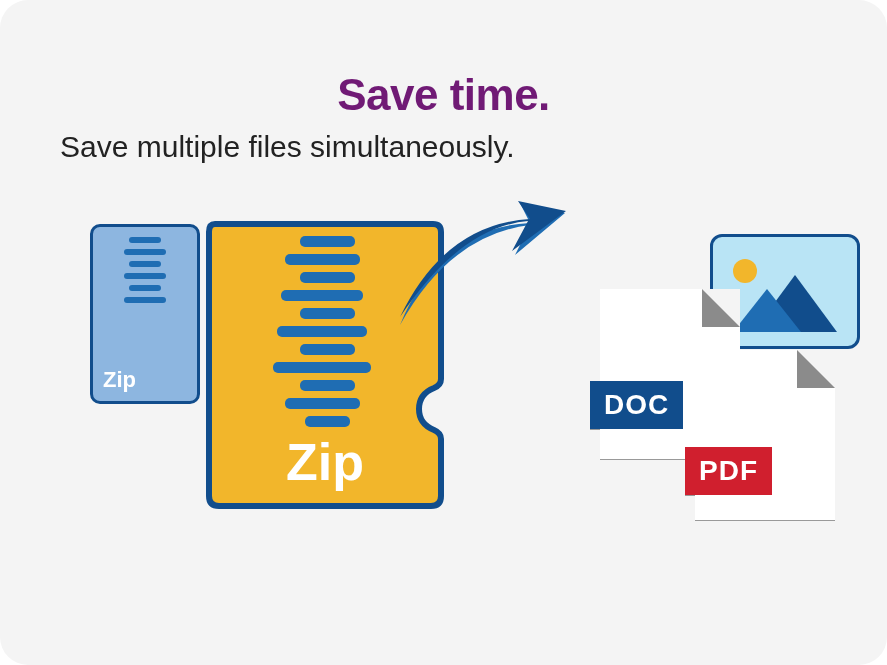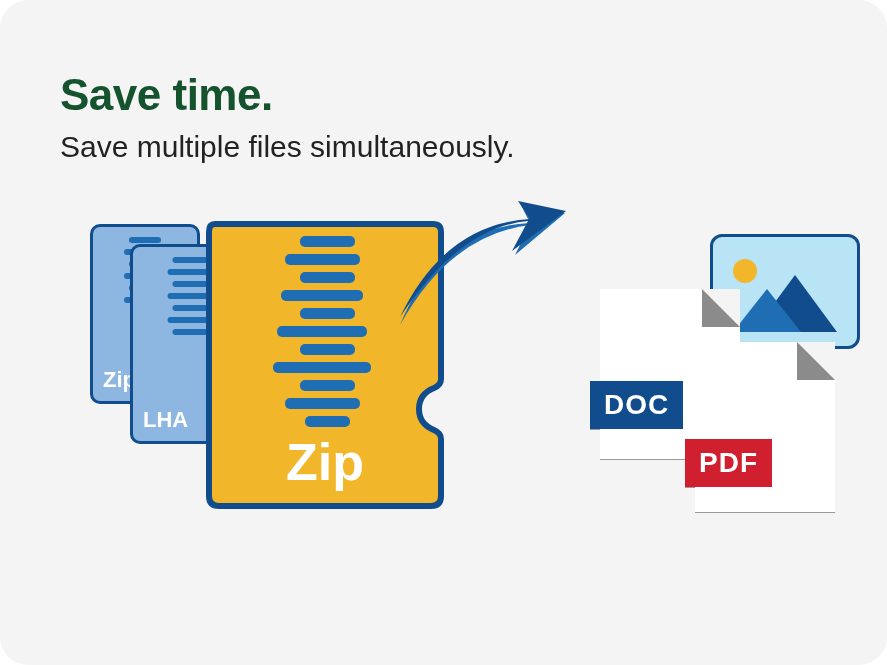--- a/index.html
+++ b/index.html
@@ -14,23 +14,24 @@
     width: 887px;
     height: 665px;
     background: #f4f4f4;
     border-radius: 28px;
     padding: 70px 60px 40px 60px;
     position: relative;
   }
   .title {
     font-size: 44px;
     font-weight: 700;
-    color: #14532d;
+    color: #701a75;
     letter-spacing: -0.5px;
     margin-bottom: 10px;
+    text-align: center;
   }
   .subtitle {
     font-size: 30px;
     font-weight: 400;
     color: #222;
     margin-bottom: 60px;
   }
   .illustration {
     position: relative;
     width: 100%;
@@ -119,21 +120,21 @@
     overflow: hidden;
   }
   .docfile, .pdffile {
     position: absolute;
     width: 140px;
     height: 170px;
     background: #fff;
     filter: drop-shadow(0 1px 0 #999);
   }
   .docfile { left: 0; top: 55px; }
-  .pdffile { left: 95px; top: 108px; }
+  .pdffile { left: 95px; top: 116px; }
   .fold {
     position: absolute;
     right: 0; top: 0;
     width: 0; height: 0;
     border-left: 38px solid #8b8b8b;
     border-top: 38px solid #f4f4f4;
   }
   .foldmask {
     position:absolute; right:0; top:0;
     width:38px; height:38px;
@@ -166,32 +167,20 @@
         <span style="width:60%"></span>
           <span style="width:80%"></span>
           <span style="width:60%"></span>
         <span style="width:80%"></span>
           <span style="width:60%"></span>
           <span style="width:80%"></span>
       </div>
       <div class="lbl">Zip</div>
     </div>
 
-    <div class="arch arch2">
-      <div class="zipper">
-        <span style="width:60%"></span>
-          <span style="width:80%"></span>
-          <span style="width:60%"></span>
-        <span style="width:80%"></span>
-          <span style="width:60%"></span>
-          <span style="width:80%"></span>
-        <span style="width:60%"></span>
-      </div>
-      <div class="lbl">LHA</div>
-    </div>
 
     <div class="bigzip">
       <svg viewBox="0 0 260 300">
         <path d="M20 10 Q14 10 14 18 L14 282 Q14 292 24 292 L236 292 Q246 292 246 282
                  L246 225 Q246 219 239 216 Q224 210 224 195 Q224 180 239 174 Q246 171 246 165
                  L246 18 Q246 10 238 10 Z" fill="#f2b62b" stroke="#114d8c" stroke-width="6" stroke-linejoin="round"></path>
 
         <g fill="#1f6db3">
           <rect x="105" y="22" width="55" height="11" rx="5"></rect>
           <rect x="90" y="40" width="75" height="11" rx="5"></rect>

